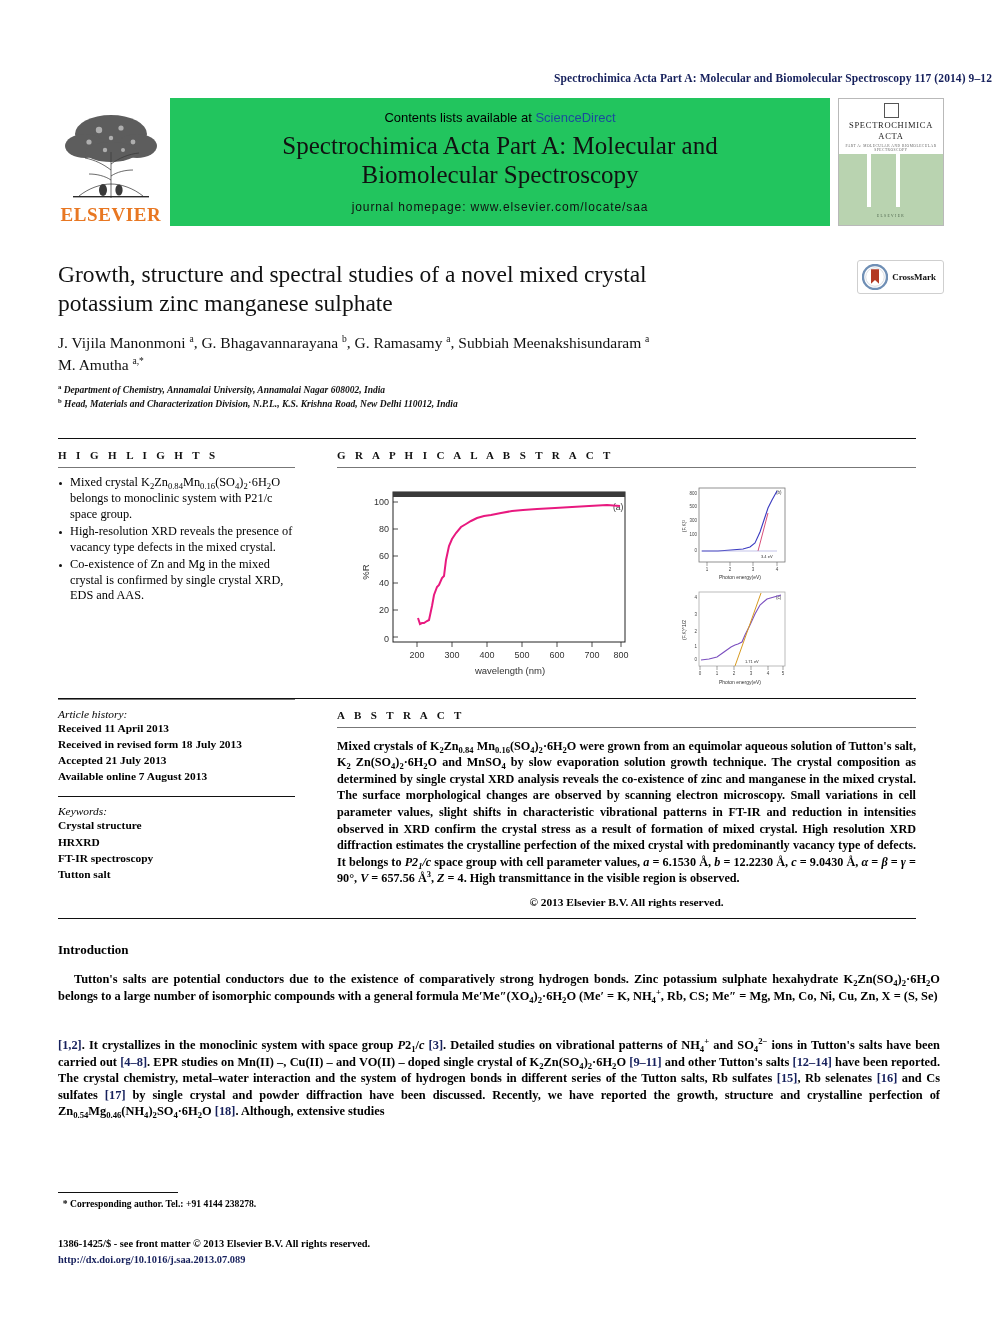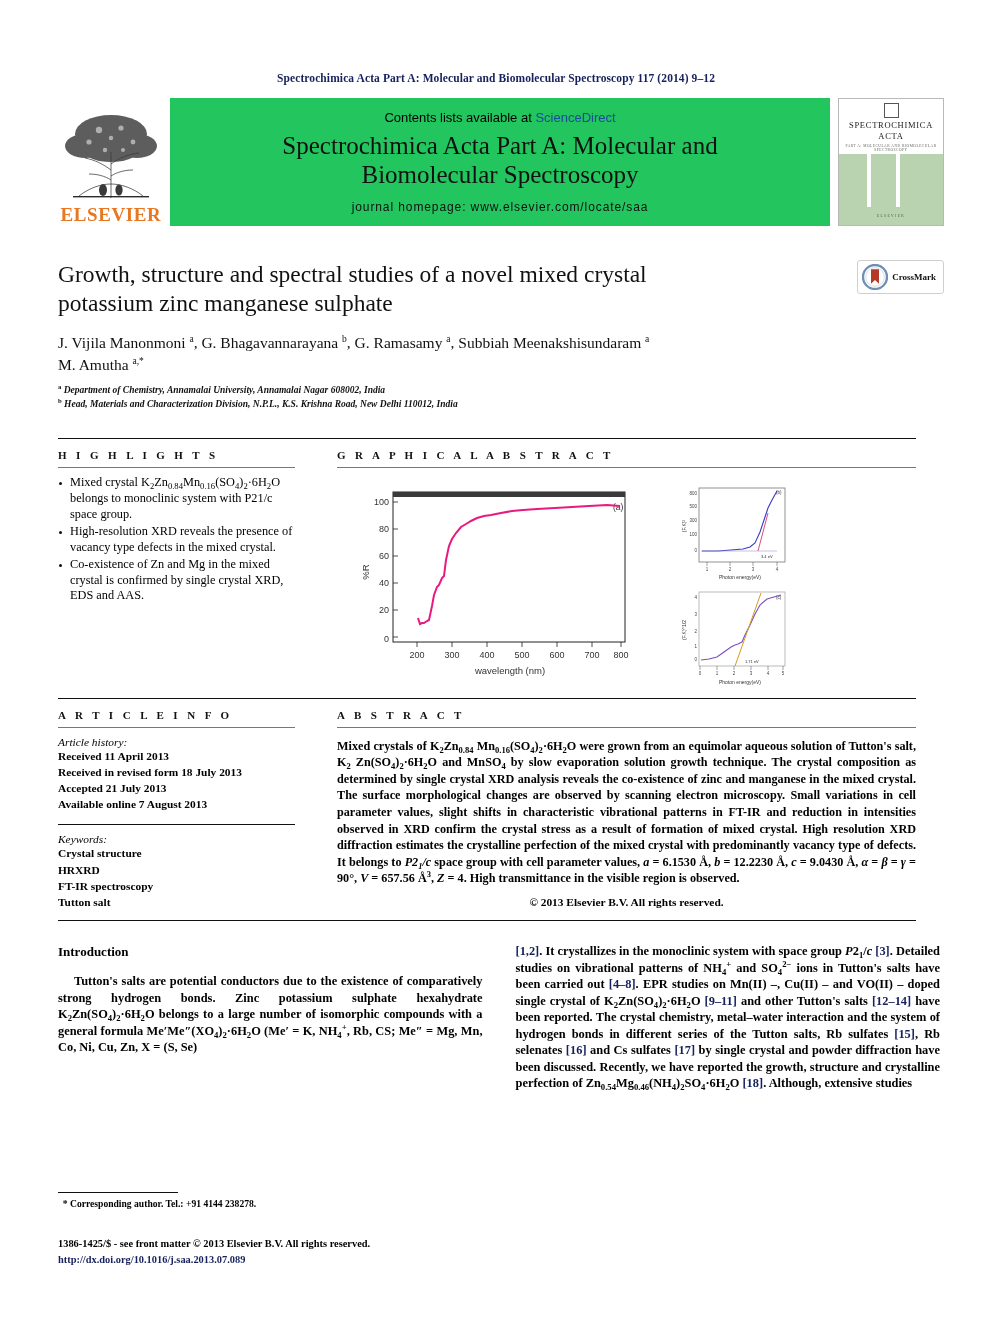--- a/index.html
+++ b/index.html
@@ -17,21 +17,21 @@
   }
   .page {
     position: relative;
     width: 992px;
     height: 1323px;
     padding: 0;
   }
 
   
   .running-head {
-    text-align: center;
+    text-align: right;
     font-family: "Liberation Serif", serif;
     font-weight: bold;
     font-size: 11.5px;
     color: #16205c;
     padding-top: 72px;
     letter-spacing: .1px;
   }
 
   
   .banner {
@@ -308,20 +308,21 @@
     font-size: 11.4px;
     font-weight: bold;
     margin-top: 9px;
   }
 
   
   .body-cols {
     margin: 22px 52px 0 58px;
     display: flex;
     gap: 33px;
+    flex-direction: column;
   }
   .bcol {
     flex: 1 1 0;
     font-size: 12.4px;
     line-height: 1.33;
     text-align: justify;
     font-weight: bold;
   }
   .bcol h2 {
     font-size: 13px;
@@ -599,21 +600,20 @@
       </div>
     </div>
 
     <hr class="rule-thin" style="margin-top:6px">
   </div>
 
   <div class="zone">
     <div class="zone-row">
 
       <div class="col-left">
-        <div class="sec-head">A R T I C L E   I N F O</div>
         <hr class="rule-hair">
         <div class="art-hist-label">Article history:</div>
         <div class="art-hist-list">
           <div>Received 11 April 2013</div>
           <div>Received in revised form 18 July 2013</div>
           <div>Accepted 21 July 2013</div>
           <div>Available online 7 August 2013</div>
         </div>
         <hr class="divider-kw">
         <div class="kw-block">

